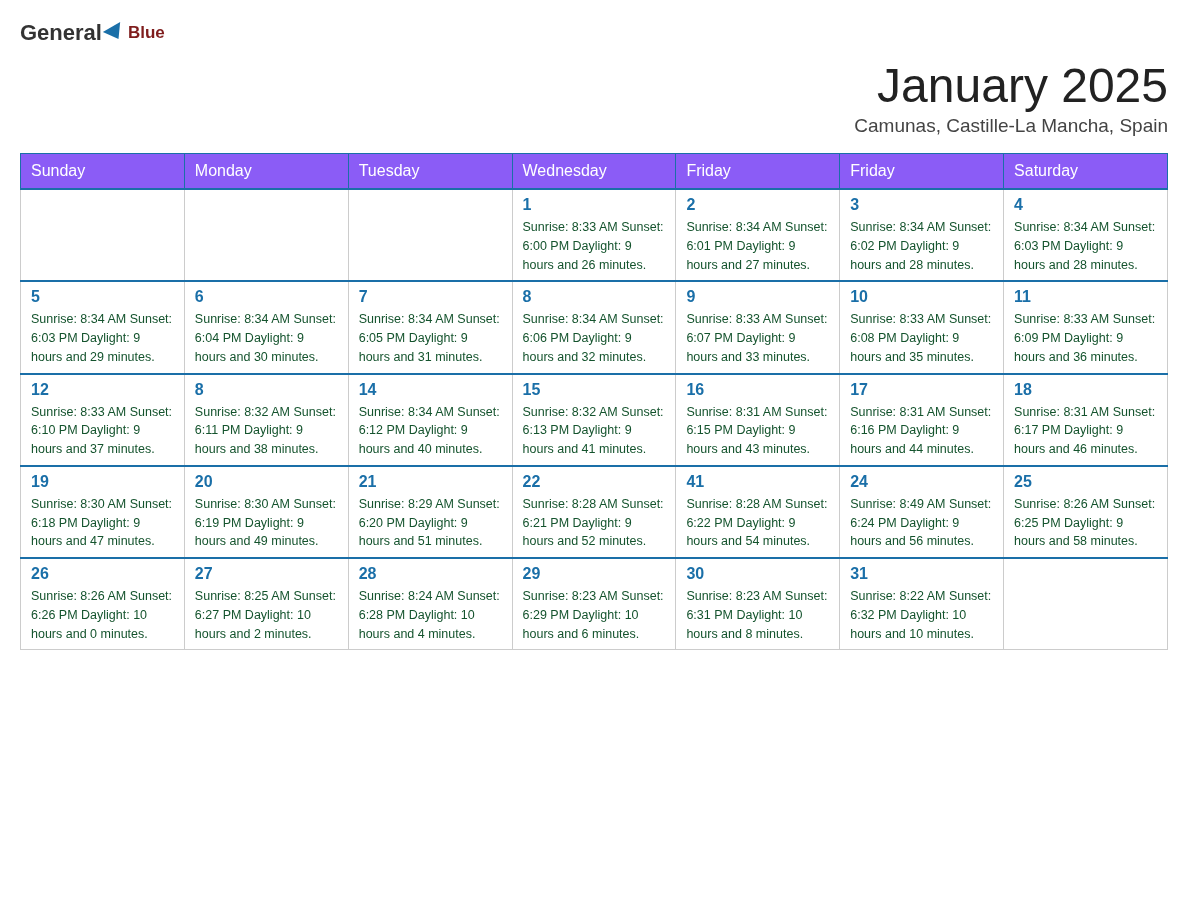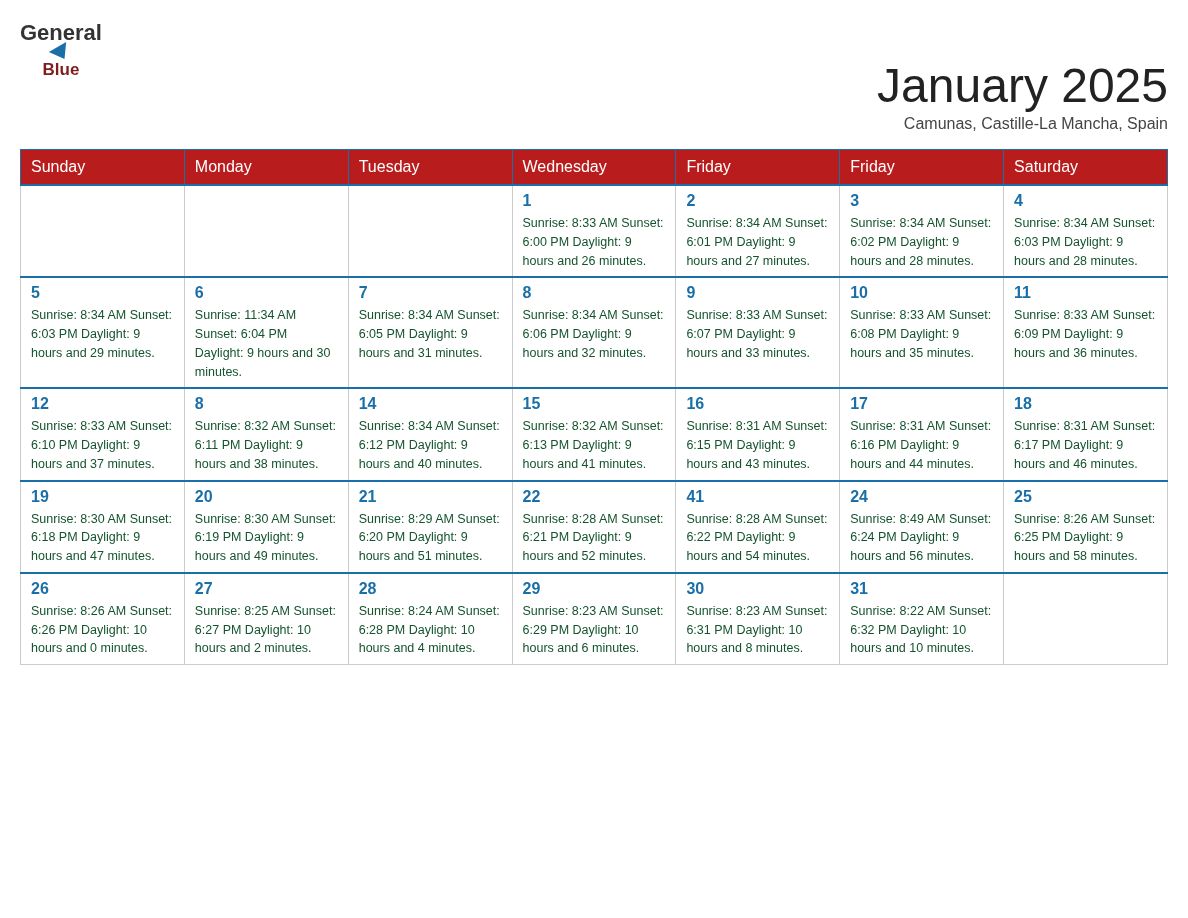--- a/index.html
+++ b/index.html
@@ -20,21 +20,20 @@
       display: flex;
       flex-direction: column;
       align-items: flex-start;
     }
     .logo-text {
       display: flex;
       align-items: center;
       font-size: 22px;
       font-weight: bold;
       color: #333;
-      flex-direction: column;
     }
     .logo-general { color: #333; }
     .logo-arrow {
       width: 0;
       height: 0;
       border-left: 10px solid transparent;
       border-right: 10px solid transparent;
       border-top: 14px solid #1a6fa8;
       margin: 0 3px;
       transform: rotate(-30deg);
@@ -42,31 +41,31 @@
     }
     .logo-blue { color: #7f1d1d; font-size: 17px; font-weight: bold; }
     .title-section { text-align: right; }
     .month-title {
       font-size: 48px;
       font-weight: normal;
       color: #222;
       margin-top: 38px;
     }
     .location {
-      font-size: 16px;
+      font-size: 19px;
       color: #444;
       margin-top: 2px;
     }
     .calendar {
       width: 100%;
       border-collapse: collapse;
       border: 1px solid #aaa;
     }
     .calendar th {
-      background-color: #b91c1c;
+      background-color: #8b5cf6;
       color: #fff;
       text-align: left;
       padding: 8px 10px;
       font-size: 16px;
       font-weight: normal;
       border: 1px solid #1a6fa8;
     }
     .calendar td {
       vertical-align: top;
       padding: 6px 10px;
@@ -155,21 +154,21 @@
       </tr>
       <tr>
         <td>
           <span class="day-number">5</span>
           <div class="day-info">Sunrise: 8:34 AM
 Sunset: 6:03 PM
 Daylight: 9 hours and 29 minutes.</div>
         </td>
         <td>
           <span class="day-number">6</span>
-          <div class="day-info">Sunrise: 11:34 AM
+          <div class="day-info">Sunrise: 8:34 AM
 Sunset: 6:04 PM
 Daylight: 9 hours and 30 minutes.</div>
         </td>
         <td>
           <span class="day-number">7</span>
           <div class="day-info">Sunrise: 8:34 AM
 Sunset: 6:05 PM
 Daylight: 9 hours and 31 minutes.</div>
         </td>
         <td>

